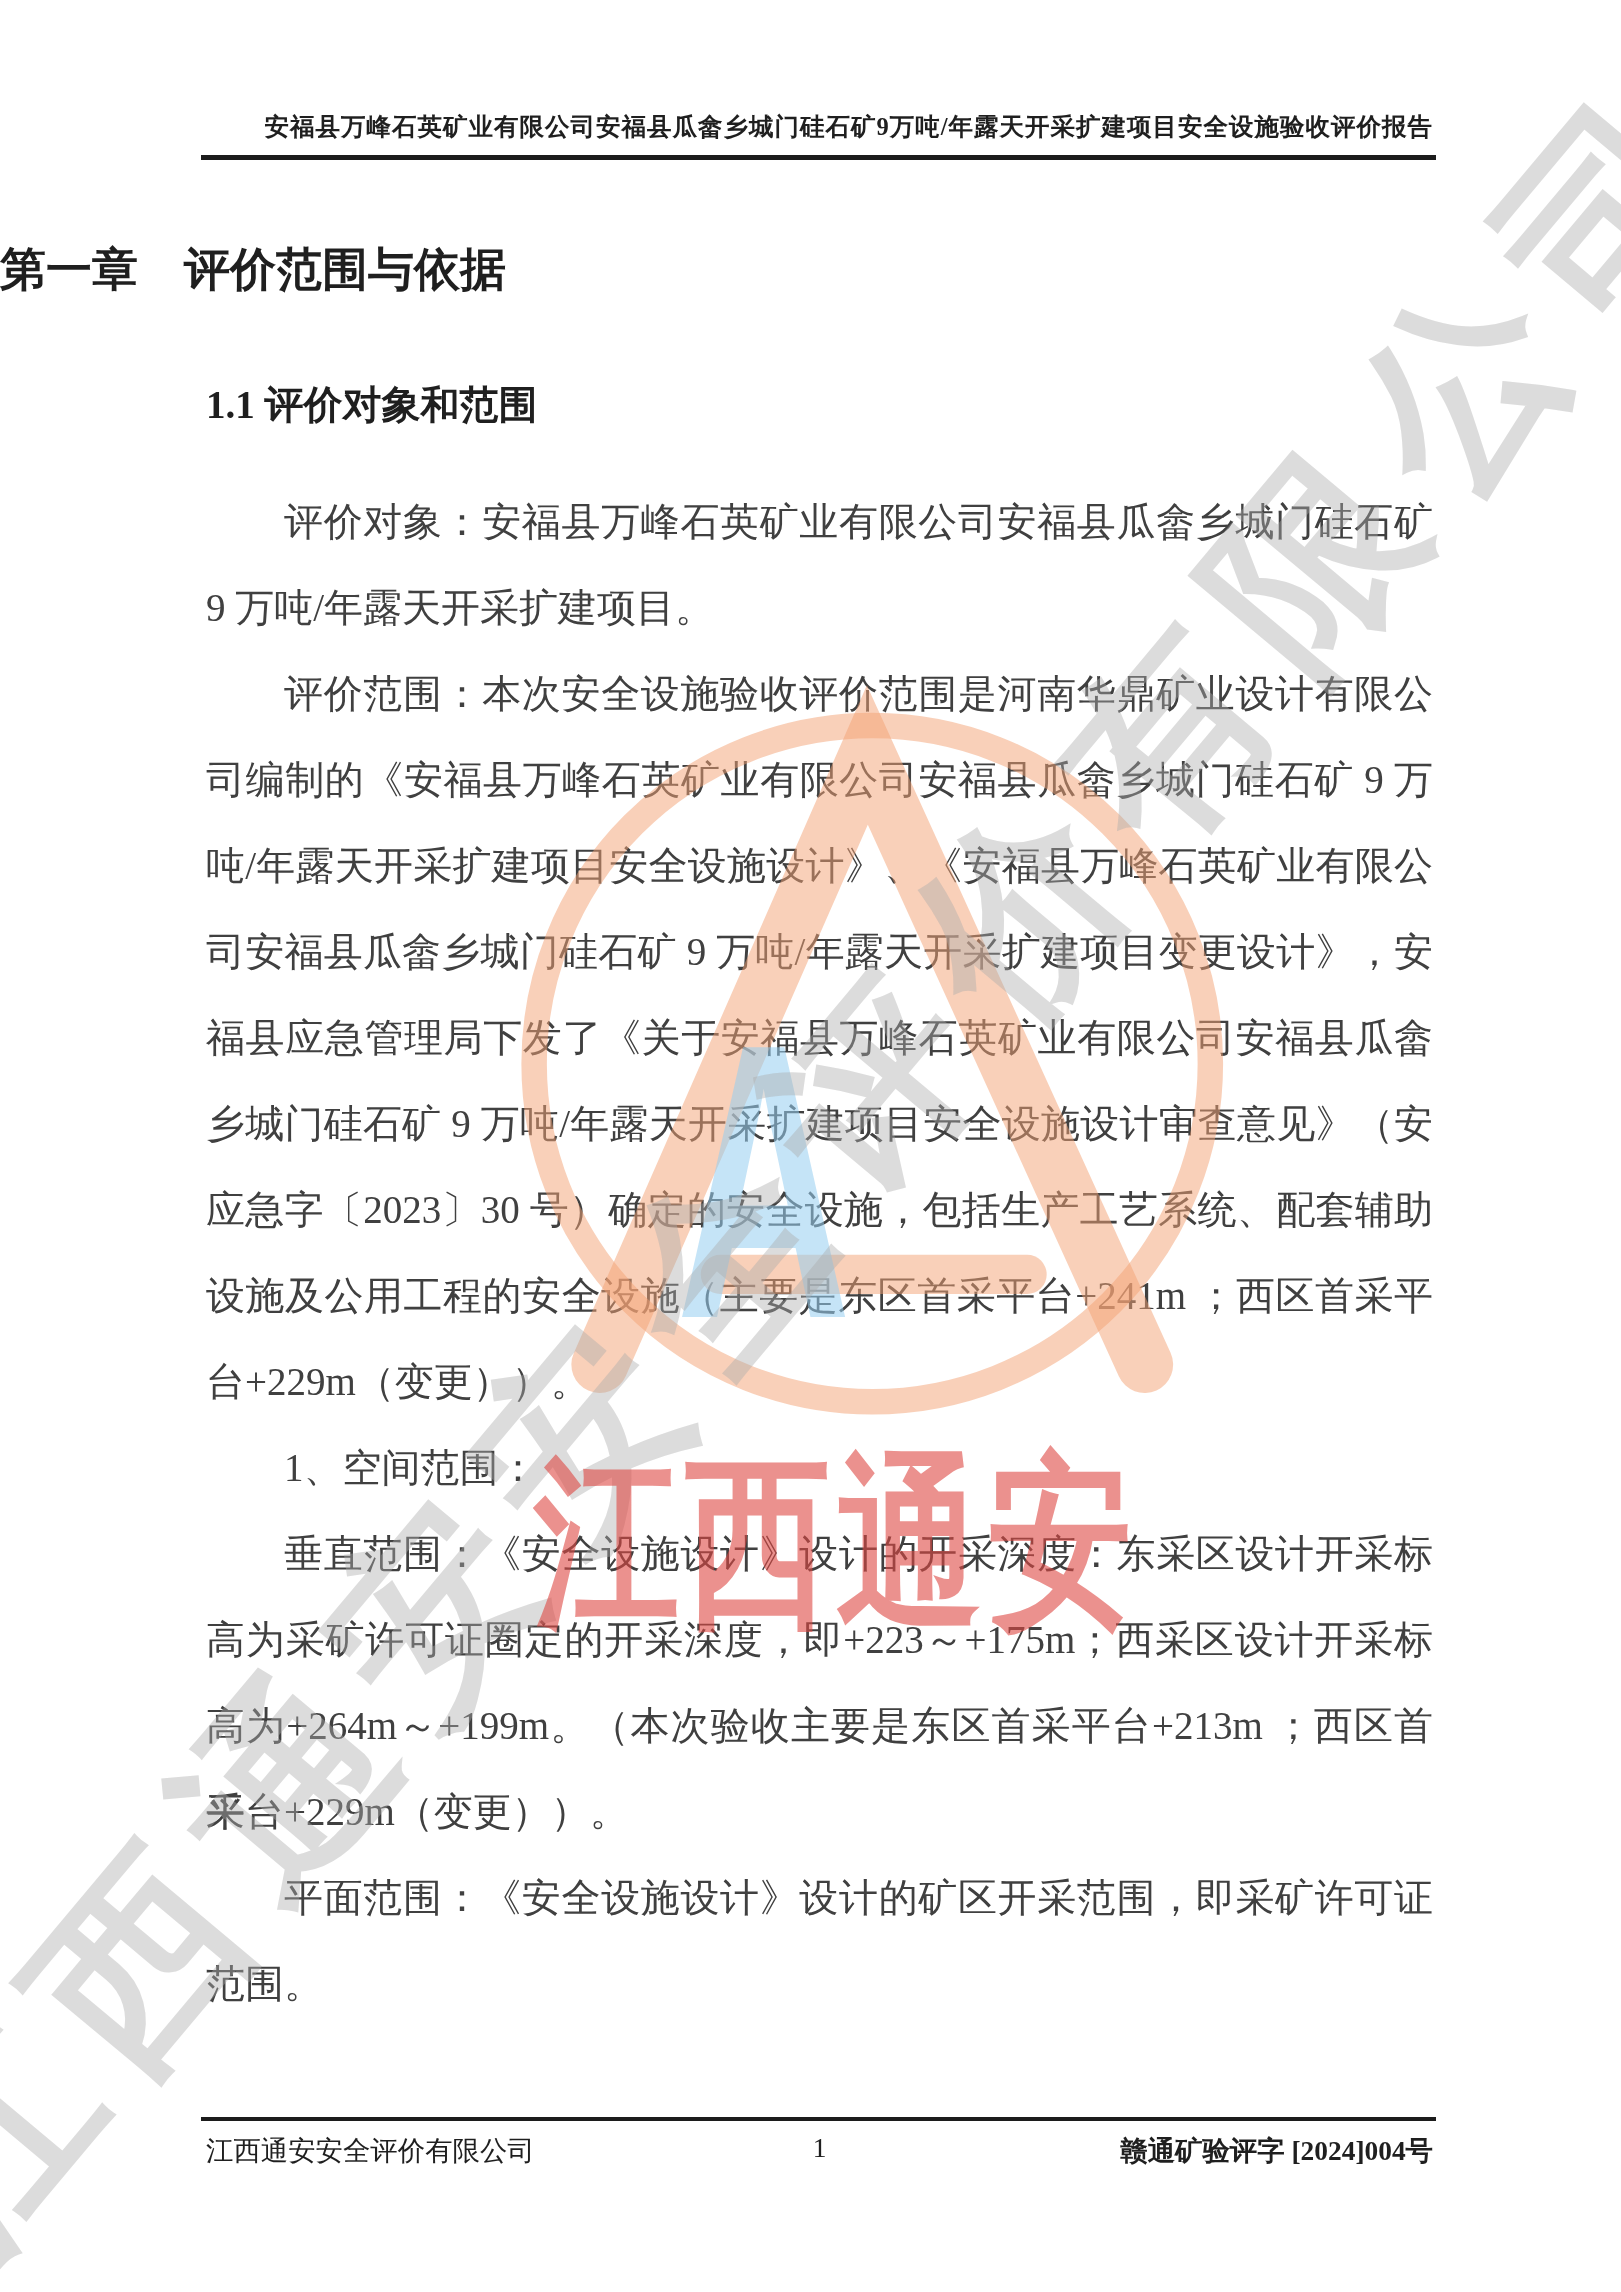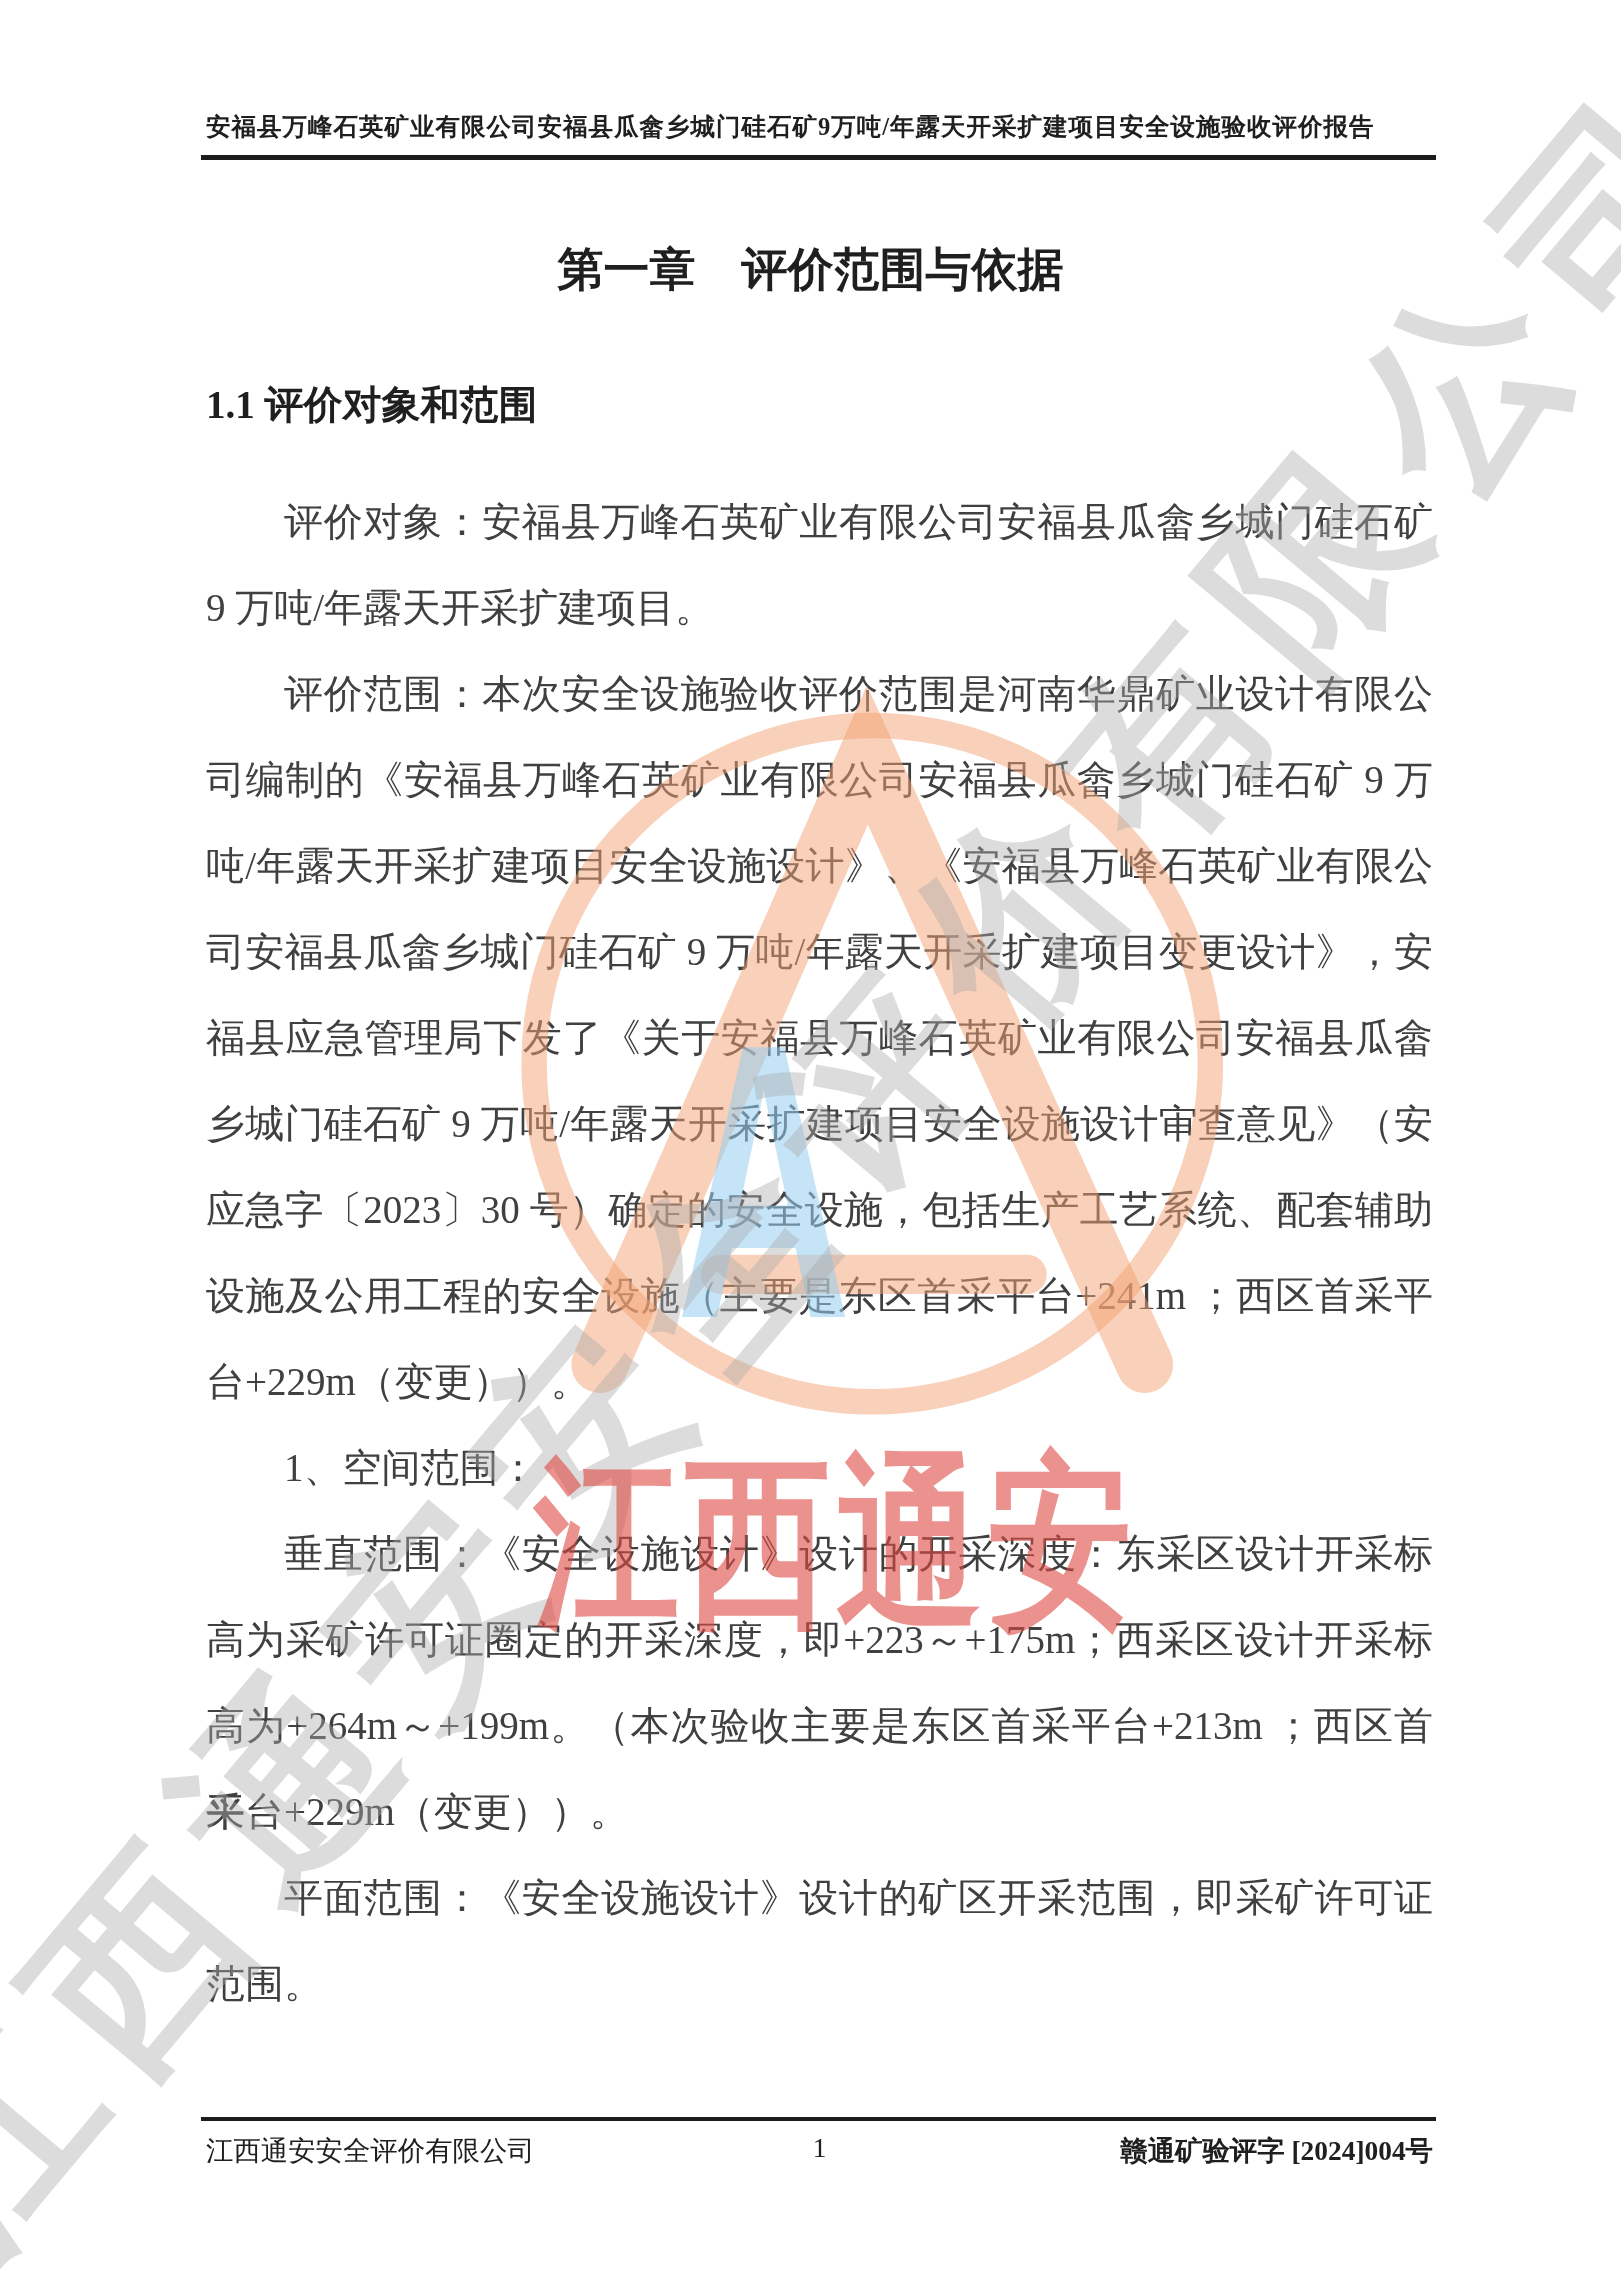--- a/index.html
+++ b/index.html
@@ -10,36 +10,36 @@
     margin: 0 auto;
     background: #ffffff;
     font-family: "Liberation Serif", "DejaVu Serif", serif;
     color: #1f1f1f;
     overflow: hidden;
   }
   
   .header-title {
     position: absolute;
     left: 206px; top: 110px; width: 1227px;
-    text-align: left;
+    text-align: right;
     font-size: 24.5px;
     font-weight: bold;
     letter-spacing: 1px;
     white-space: nowrap;
   }
   .header-rule {
     position: absolute;
     left: 201px; top: 155px; width: 1235px; height: 4.9px;
     background: #1c1c1c;
   }
   
   .chapter-title {
     position: absolute;
     left: 0; top: 239px; width: 1621px;
-    text-align: center;
+    text-align: left;
     font-size: 46px;
     font-weight: bold;
     white-space: pre;
   }
   .section-heading {
     position: absolute;
     left: 206px; top: 378px;
     font-size: 39px;
     font-weight: bold;
     white-space: nowrap;

